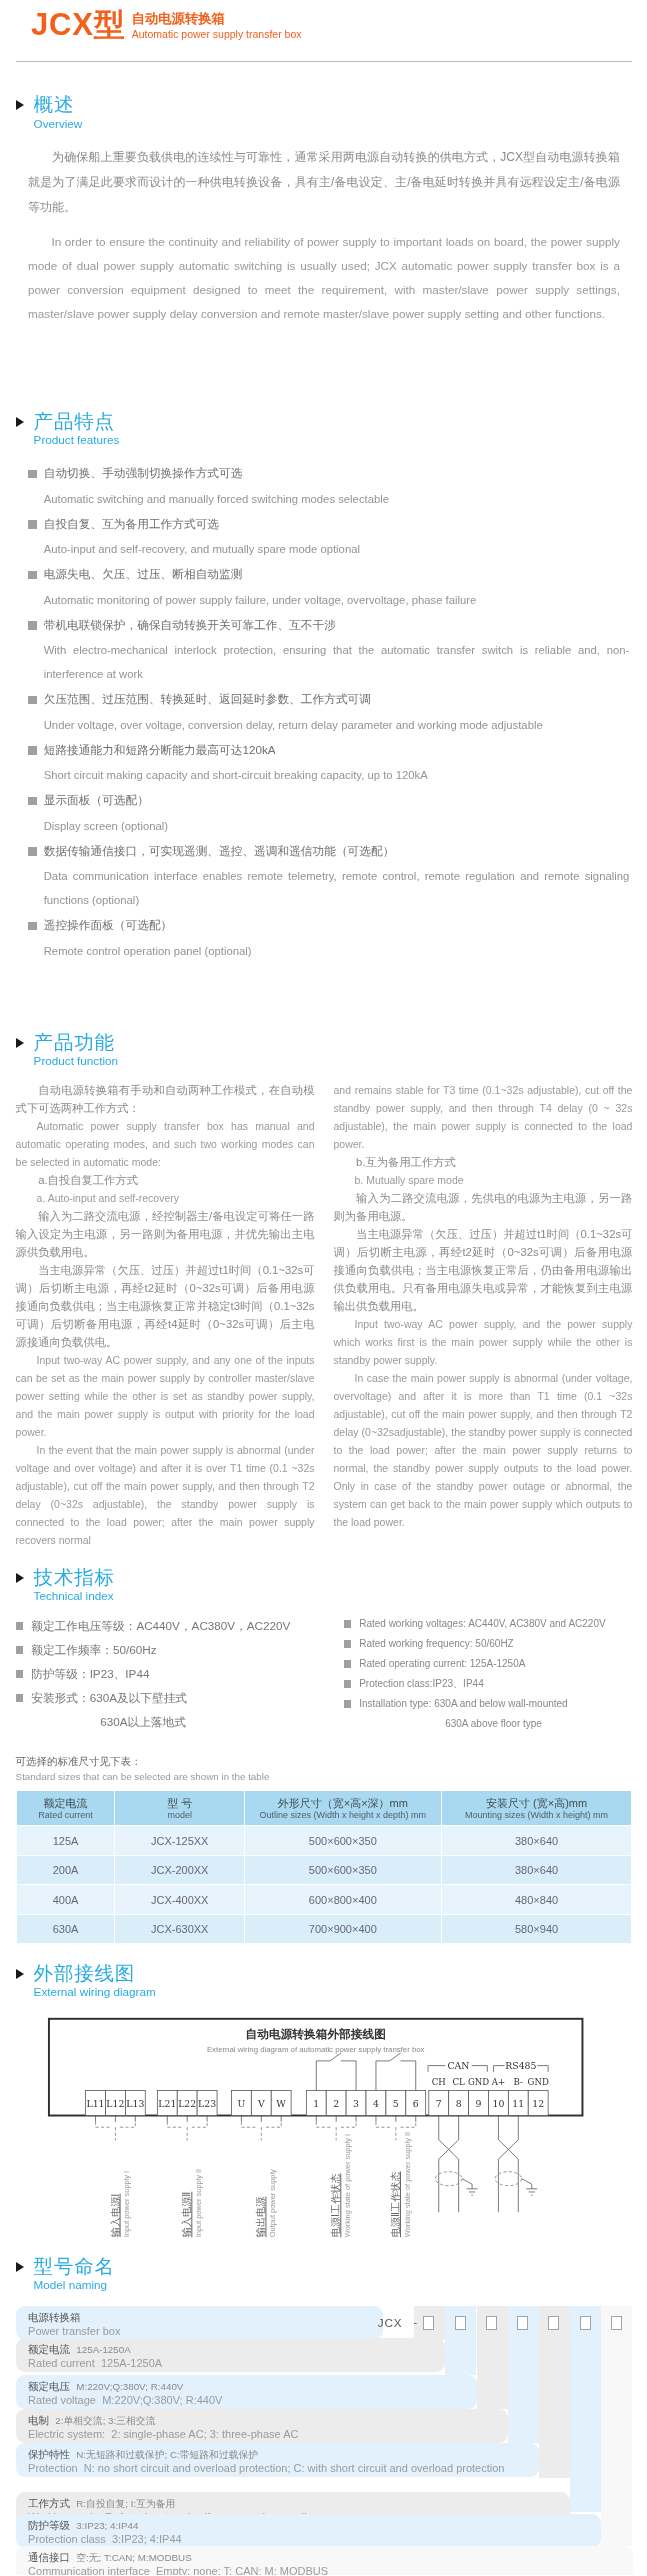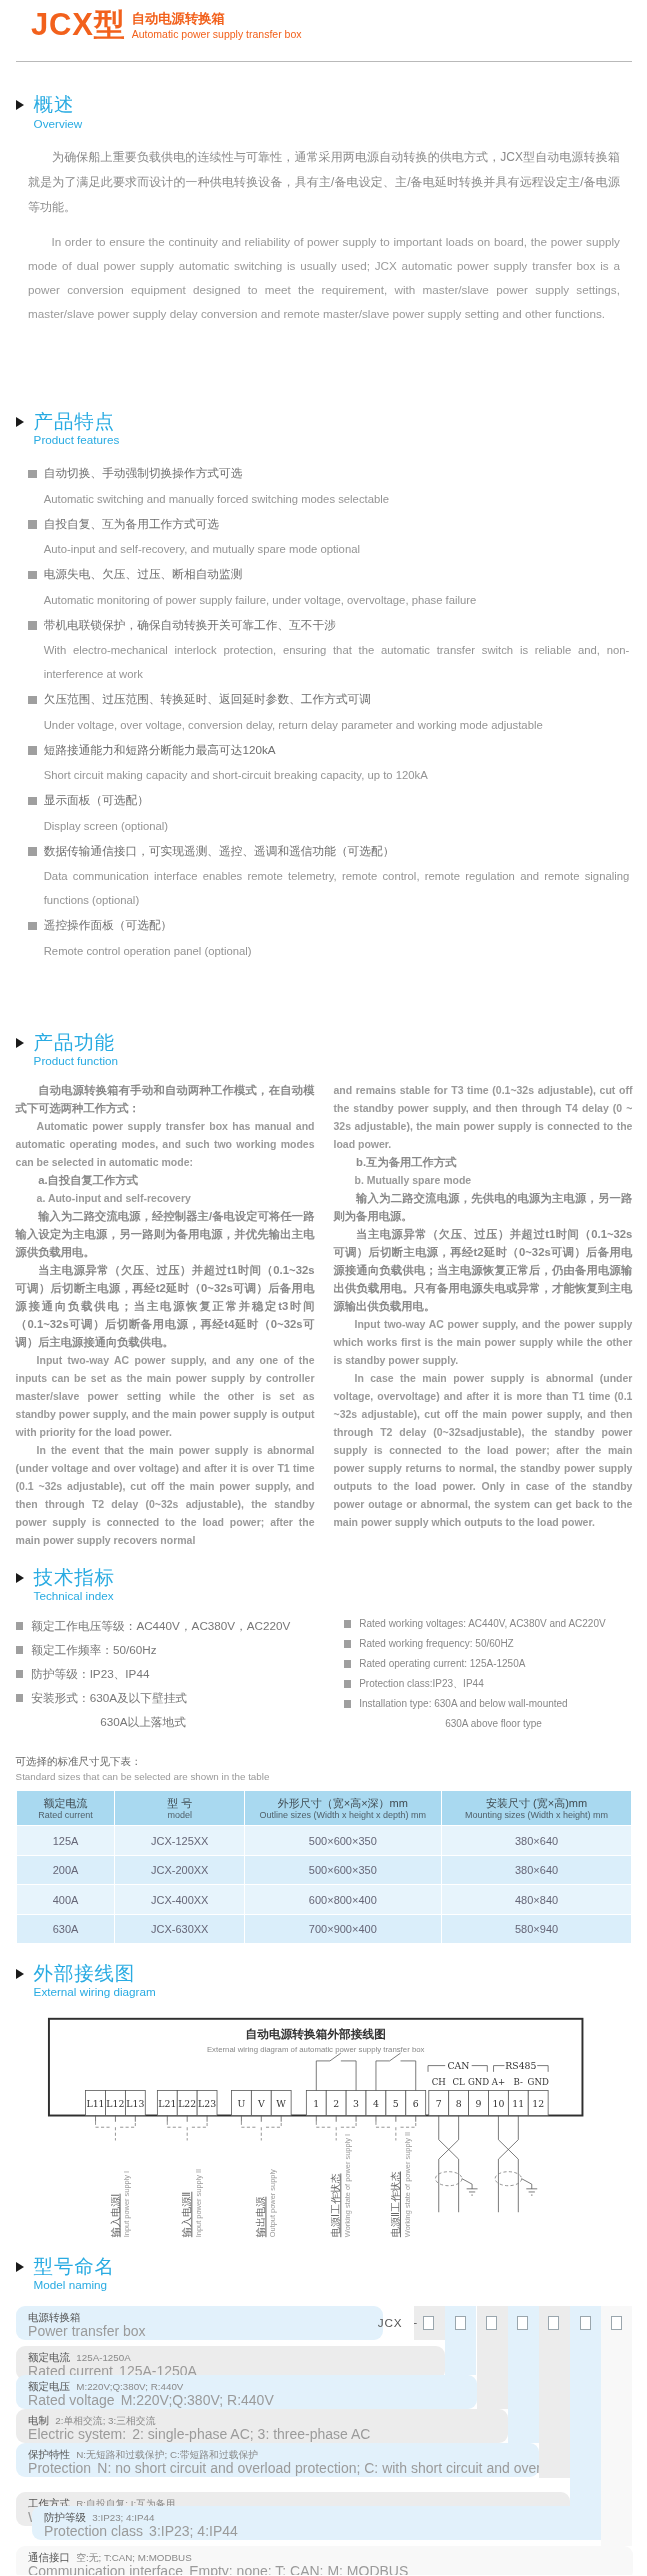--- a/index.html
+++ b/index.html
@@ -36,21 +36,21 @@
   #features-list{margin:12.5px 0 0 12.5px;}
   .feat-cn{font-size:11.7px;color:#6e6e6e;line-height:26.5px;position:relative;padding-left:15.6px;}
   .feat-cn .sq{position:absolute;left:0;top:9.4px;width:8.6px;height:8.6px;background:#9f9f9f;}
   .feat-en{font-size:11.3px;color:#949494;line-height:24px;margin-left:15.6px;
            text-align:justify;padding-right:3.1px;}
 
   
   #function{height:539px;padding:17px 15.6px 0 15.6px;}
   .cols{display:flex;gap:19px;margin-top:12.5px;}
   .col{flex:1;min-width:0;}
-  p.fp{margin:0;text-align:justify;font-weight:bold;}
+  p.fp{margin:0;text-align:justify;}
   .fp.cn{font-size:11.3px;line-height:18px;color:#8a8a8a;text-indent:2em;}
   .fp.en{font-size:10.5px;line-height:18px;color:#9a9a9a;text-indent:2em;}
   .fp.ni{text-indent:0;}
 
   
   #tech{height:195px;padding:12.5px 15.6px 0 15.6px;}
   .tech-cols{display:flex;margin-top:11px;}
   .tech-cn{width:328px;}
   .tech-en{flex:1;}
   .ti{position:relative;padding-left:15.6px;}
@@ -80,21 +80,21 @@
   #wiring svg{display:block;margin:11px 0 0 11.7px;}
 
   
   #naming{height:328px;padding:7.8px 15.6px 0 15.6px;}
   .n-wrap{position:relative;margin-top:14px;height:281px;}
   .n-band{position:absolute;top:0;}
   .n-row{position:absolute;left:0;height:34px;box-sizing:border-box;padding:3.1px 0 0 12.5px;border-radius:9px;}
   .nr-cn{font-size:10.5px;line-height:15px;white-space:nowrap;}
   .nr-cn .lab{color:#555;}
   .nr-cn .val{color:#8a8a8a;font-size:9.8px;margin-left:6.2px;}
-  .nr-en{font-size:14px;line-height:13.3px;color:#9b9b9b;white-space:nowrap;}
+  .nr-en{font-size:11px;line-height:13.3px;color:#9b9b9b;white-space:nowrap;}
   .nr-en .val{margin-left:6.2px;}
   .n-prefix{position:absolute;left:355px;top:10px;width:39px;text-align:center;
             font-size:11.7px;color:#555;letter-spacing:0.8px;}
   .n-dash{position:absolute;top:9.4px;font-size:11px;color:#555;}
   .n-box{position:absolute;top:9.4px;width:11.7px;height:14px;background:#fff;
          border:0.8px solid #9aa6ad;box-sizing:border-box;}
 </style>
 </head>
 <body>
 
@@ -407,21 +407,21 @@
       <div class="sec-cn">型号命名</div>
       <div class="sec-en">Model naming</div>
     </div>
   </div>
   <div class="n-wrap" id="naming-wrap">
       <div class="n-row" style="top: 0px; width: 367px; background: rgb(226, 241, 251);">
         <div class="nr-cn"><span class="lab">电源转换箱</span></div>
         <div class="nr-en"><span class="lab">Power transfer box</span></div>
       </div>
       <div class="n-band" style="left: 398px; width: 31px; height: 34px; background: rgb(236, 236, 236);"></div>
-      <div class="n-row" style="top: 40px; width: 429px; background: rgb(236, 236, 236);">
+      <div class="n-row" style="top: 32px; width: 429px; background: rgb(236, 236, 236);">
         <div class="nr-cn"><span class="lab">额定电流</span><span class="val">125A-1250A</span></div>
         <div class="nr-en"><span class="lab">Rated current</span><span class="val">125A-1250A</span></div>
       </div>
       <div class="n-band" style="left: 429px; width: 31px; height: 69px; background: rgb(226, 241, 251);"></div>
       <div class="n-row" style="top: 69px; width: 461px; background: rgb(226, 241, 251);">
         <div class="nr-cn"><span class="lab">额定电压</span><span class="val">M:220V;Q:380V; R:440V</span></div>
         <div class="nr-en"><span class="lab">Rated voltage</span><span class="val">M:220V;Q:380V; R:440V</span></div>
       </div>
       <div class="n-band" style="left: 461px; width: 31px; height: 103px; background: rgb(236, 236, 236);"></div>
       <div class="n-row" style="top: 103px; width: 492px; background: rgb(236, 236, 236);">
@@ -432,21 +432,21 @@
       <div class="n-row" style="top: 137px; width: 523px; background: rgb(226, 241, 251);">
         <div class="nr-cn"><span class="lab">保护特性</span><span class="val">N:无短路和过载保护; C:带短路和过载保护</span></div>
         <div class="nr-en"><span class="lab">Protection</span><span class="val">N: no short circuit and overload protection; C: with short circuit and overload protection</span></div>
       </div>
       <div class="n-band" style="left: 523px; width: 31px; height: 172px; background: rgb(236, 236, 236);"></div>
       <div class="n-row" style="top: 186px; width: 554px; background: rgb(236, 236, 236);">
         <div class="nr-cn"><span class="lab">工作方式</span><span class="val">R:自投自复; I:互为备用</span></div>
         <div class="nr-en"><span class="lab">Working mode</span><span class="val">R: Auto-input and self-recovery; I: mutually spare</span></div>
       </div>
       <div class="n-band" style="left: 554px; width: 31px; height: 206px; background: rgb(226, 241, 251);"></div>
-      <div class="n-row" style="top: 200px; width: 585px; background: rgb(226, 241, 251); margin-left: 16px;">
+      <div class="n-row" style="top: 208px; width: 585px; background: rgb(226, 241, 251);">
         <div class="nr-cn"><span class="lab">防护等级</span><span class="val">3:IP23; 4:IP44</span></div>
         <div class="nr-en"><span class="lab">Protection class</span><span class="val">3:IP23; 4:IP44</span></div>
       </div>
       <div class="n-band" style="left: 585px; width: 31px; height: 240px; background: rgb(248, 248, 248);"></div>
       <div class="n-row" style="top: 240px; width: 617px; background: rgb(248, 248, 248);">
         <div class="nr-cn"><span class="lab">通信接口</span><span class="val">空:无; T:CAN; M:MODBUS</span></div>
         <div class="nr-en"><span class="lab">Communication interface</span><span class="val">Empty: none; T: CAN; M: MODBUS</span></div>
       </div>
       <div class="n-prefix">JCX</div>
       <div class="n-dash" style="left: 398px;">-</div>

